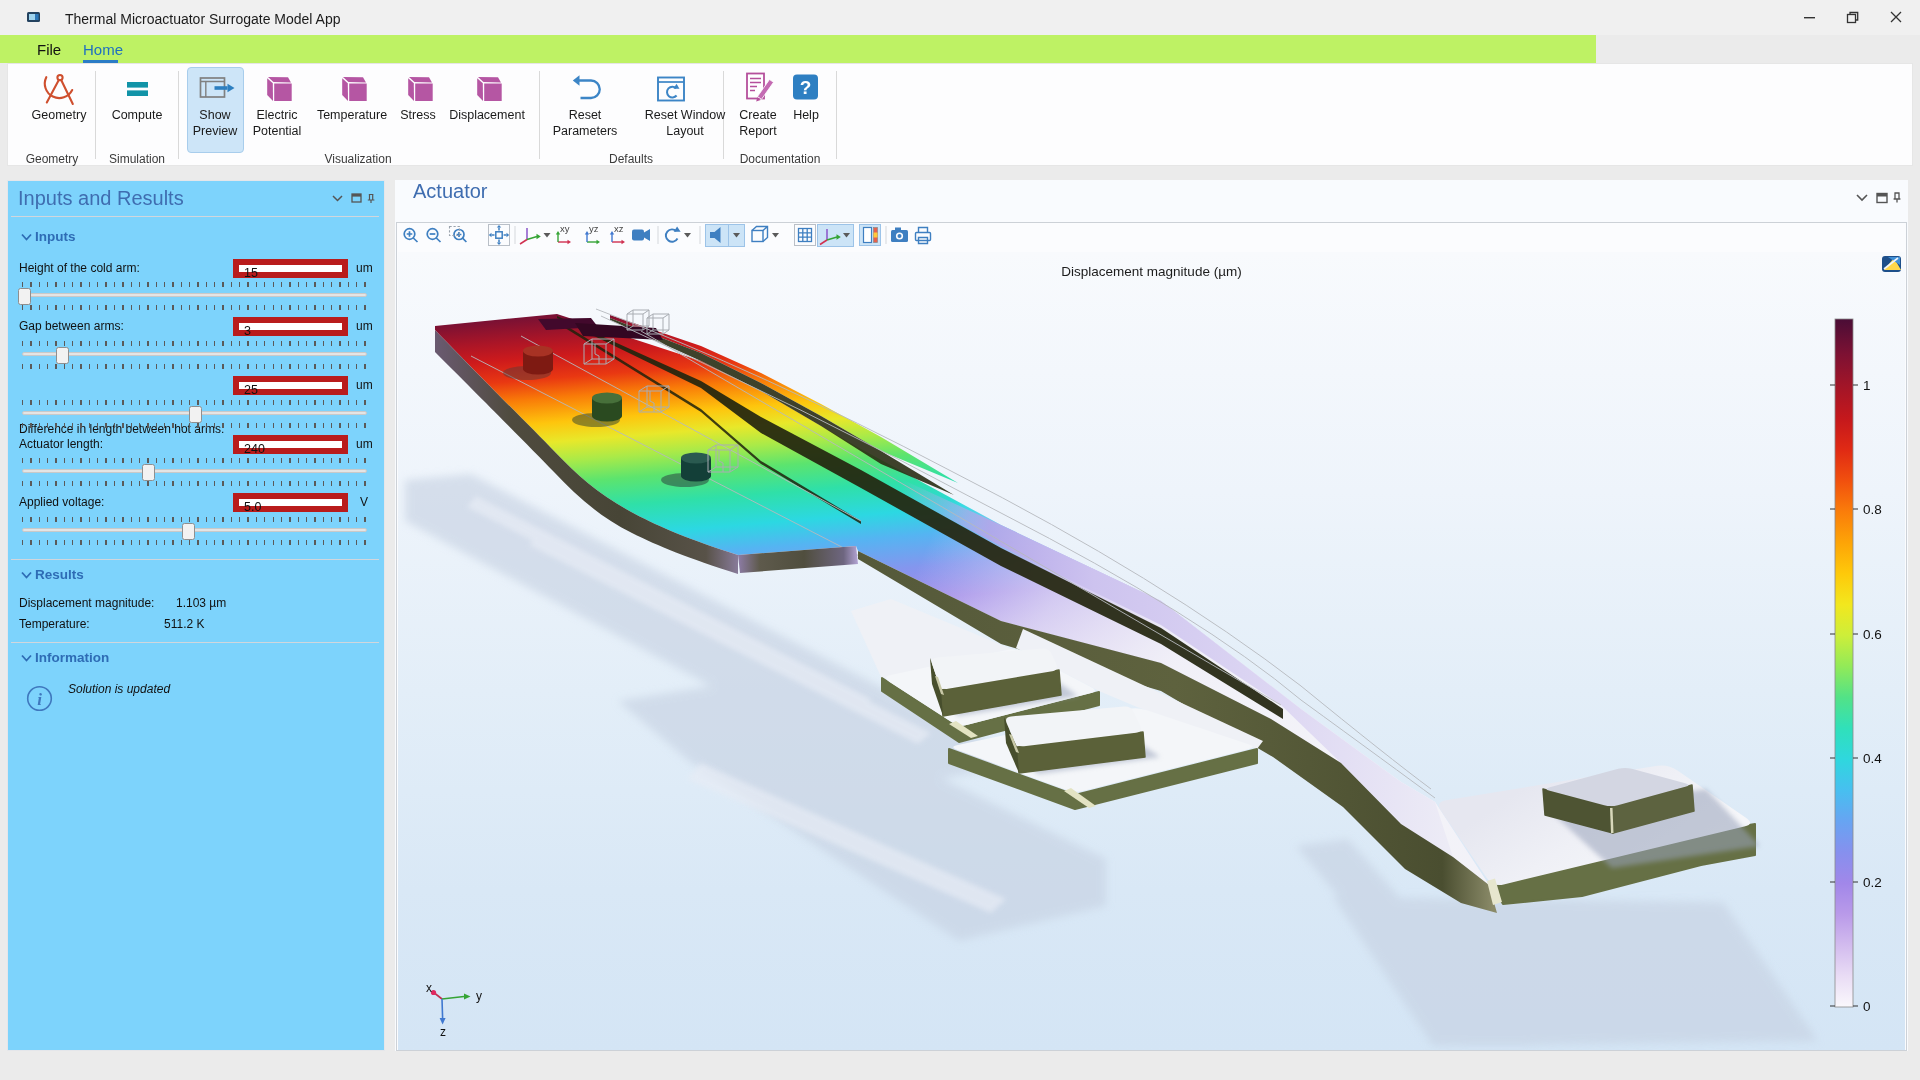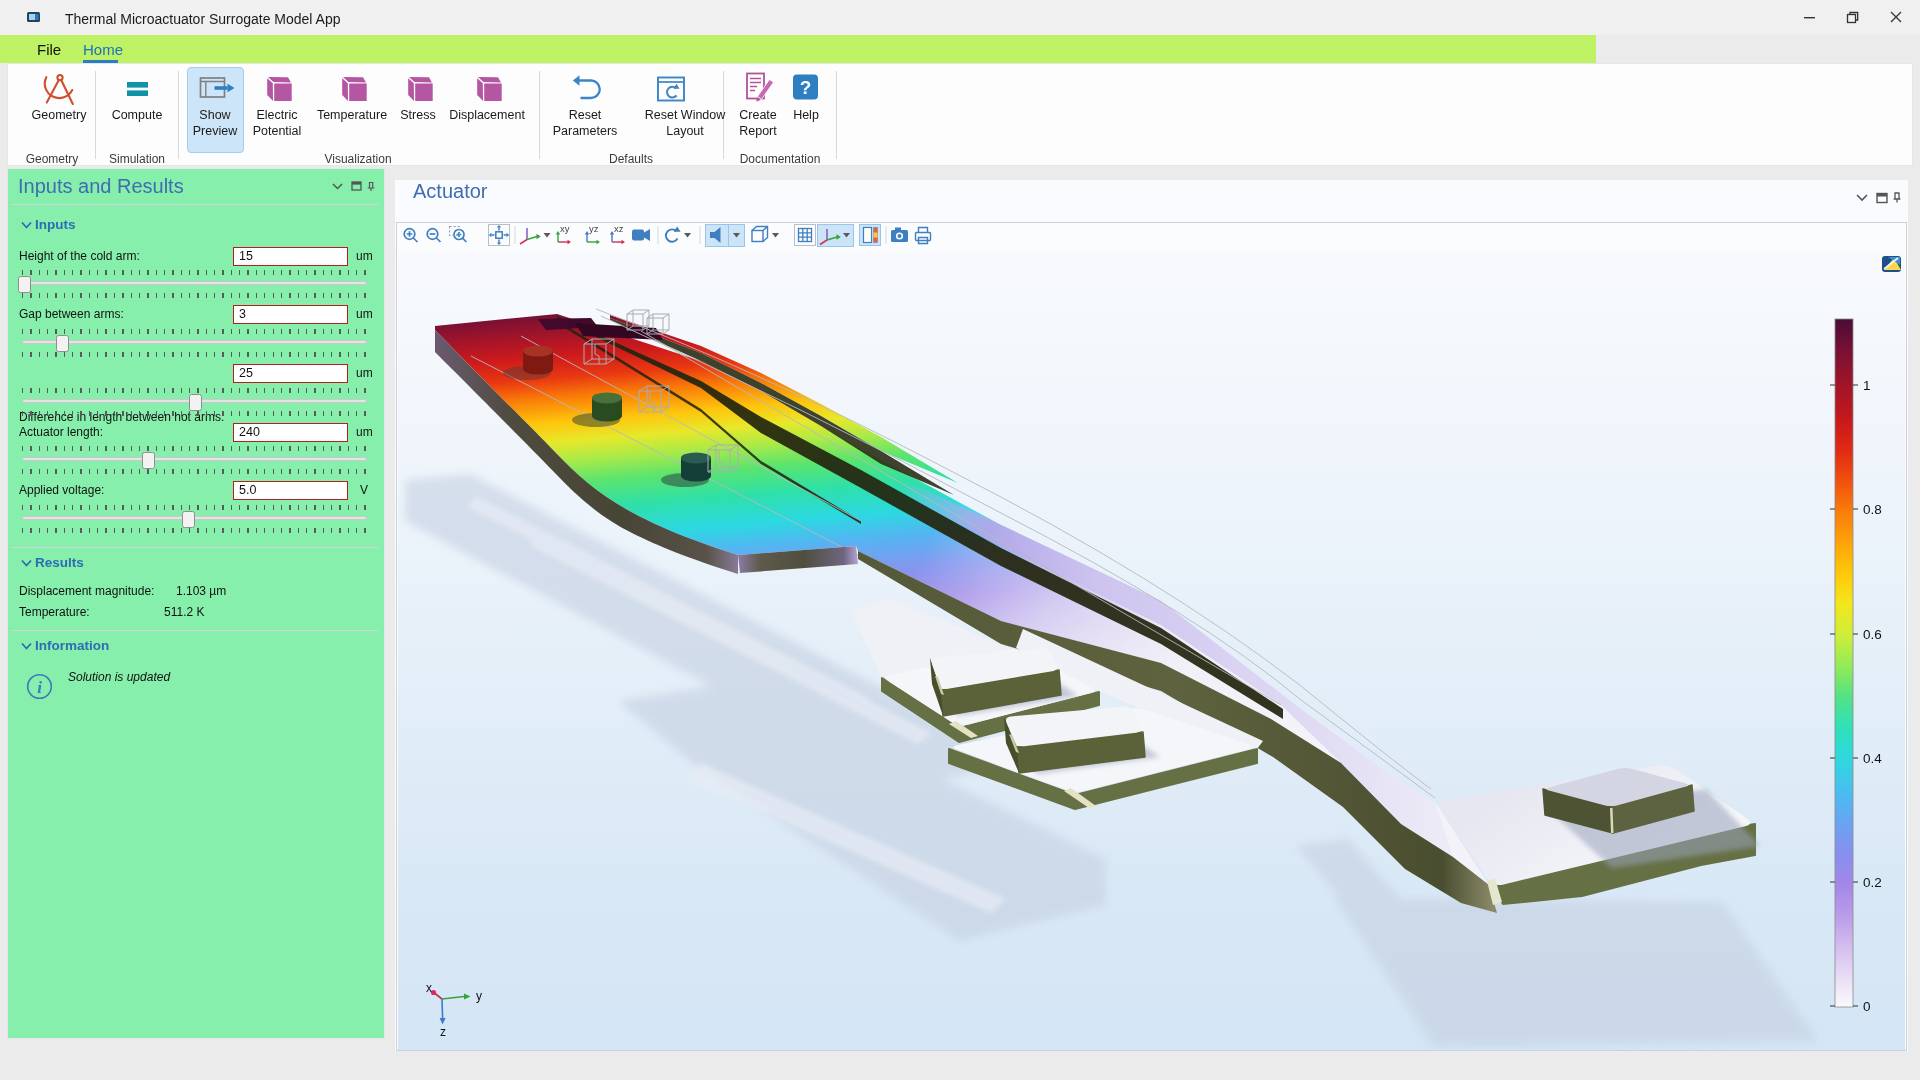--- a/index.html
+++ b/index.html
@@ -7,25 +7,25 @@
     font-family:"Liberation Sans", sans-serif; background:#ebebeb; }
   .titlebar { position:absolute; left:0; top:0; width:1920px; height:35px; background:#f0f0f0; }
   .apptitle { position:absolute; left:65px; top:10.5px; font-size:14px; color:#1b1b1b; }
   .winbtn { position:absolute; top:0; width:46px; height:35px; color:#333; text-align:center; }
   .menubar { position:absolute; left:0; top:35px; width:1596px; height:28px; background:#bef264; }
   .menuitem { position:absolute; top:6px; font-size:15px; color:#111; }
   .ribbon { position:absolute; left:7px; top:63px; width:1906px; height:103px; background:#fdfdfe; border:1px solid #e6e6e6; }
   .rgroupsep { position:absolute; top:7px; width:1px; height:88px; background:#d9d9d9; }
   .rlabel { position:absolute; top:88px; font-size:12px; color:#3b3b3b; width:120px; text-align:center; }
   .rbtnlabel { position:absolute; font-size:12.5px; color:#1a1a1a; text-align:center; line-height:15.5px; width:110px; }
-  .leftpanel { position:absolute; left:7px; top:168px; width:378px; height:871px; background:#86efac; border:1px solid #e4e6ea; }
+  .leftpanel { position:absolute; left:7px; top:180px; width:378px; height:871px; background:#7dd3fc; border:1px solid #e4e6ea; }
   .lp-h1 { position:absolute; left:10px; top:0px; font-size:20px; color:#3f6db0; }
   .sect { position:absolute; font-size:13.5px; font-weight:bold; color:#2e6cb5; }
   .ilabel { position:absolute; font-size:12px; color:#111; }
-  .ibox { position:absolute; width:115px; height:19px; background:#fff; border:1px solid #b91c1c; font-size:12.5px; color:#111; padding:1px 0 0 5px; }
+  .ibox { position:absolute; width:115px; height:19px; background:#fff; border:6px solid #b91c1c; font-size:12.5px; color:#111; padding:1px 0 0 5px; }
   .iunit { position:absolute; font-size:12px; color:#111; }
   .hsep { position:absolute; left:3px; width:368px; height:1px; background:#d2d6dc; }
   .ticks { position:absolute; left:14px; width:345px; height:5px;
      background:repeating-linear-gradient(90deg,#5a5a5a 0 1.3px,transparent 1.3px 8.35px); }
   .track { position:absolute; left:14px; width:345px; height:4px; background:#e4e4e4; border:1px solid #c9c9c9; border-radius:2px; }
   .handle { position:absolute; width:13px; height:17px; background:#f2f2f2; border:1px solid #8f8f8f; border-radius:2.5px; }
   .graphpanel { position:absolute; left:395px; top:180px; width:1513px; height:871px; background:#f9fbfe; }
   .gp-h1 { position:absolute; left:18px; top:0px; font-size:20px; color:#3f6db0; }
   .gframe { position:absolute; left:1px; top:42px; width:1511px; height:829px; border:1px solid #ccd1d7; background:#fbfcfe; }
   .viewport { position:absolute; left:1px; top:29px; width:1507px; height:798px;
@@ -334,20 +334,21 @@
             <circle cx="502.5" cy="13" r="3.6" fill="#fbfcfe"></circle>
             <circle cx="502.5" cy="13" r="2" fill="#3e7fc1"></circle>
           </g>
           <g stroke="#3e7fc1" stroke-width="1.4" fill="none">
             <rect x="518.5" y="9.5" width="15" height="8" rx="1"></rect>
             <path d="M 521.5,9.5 V 4.5 H 530.5 V 9.5 M 521.5,14.5 H 530.5 V 20.5 H 521.5 Z"></path>
           </g>
         </svg>
       </div>
       <div class="viewport" id="viewport">
+        <div class="gtitle">Displacement magnitude (µm)</div>
         <svg id="scene" width="1507" height="798" style="position:absolute;left:0;top:0;">
           <defs>
             <linearGradient id="rain" gradientUnits="userSpaceOnUse" x1="163" y1="42" x2="203" y2="530">
               <stop offset="0" stop-color="#58103c"></stop>
               <stop offset="0.045" stop-color="#7c1133"></stop>
               <stop offset="0.088" stop-color="#aa1527"></stop>
               <stop offset="0.125" stop-color="#cd1a1c"></stop>
               <stop offset="0.17" stop-color="#e93812"></stop>
               <stop offset="0.21" stop-color="#f97c08"></stop>
               <stop offset="0.26" stop-color="#fec50d"></stop>

